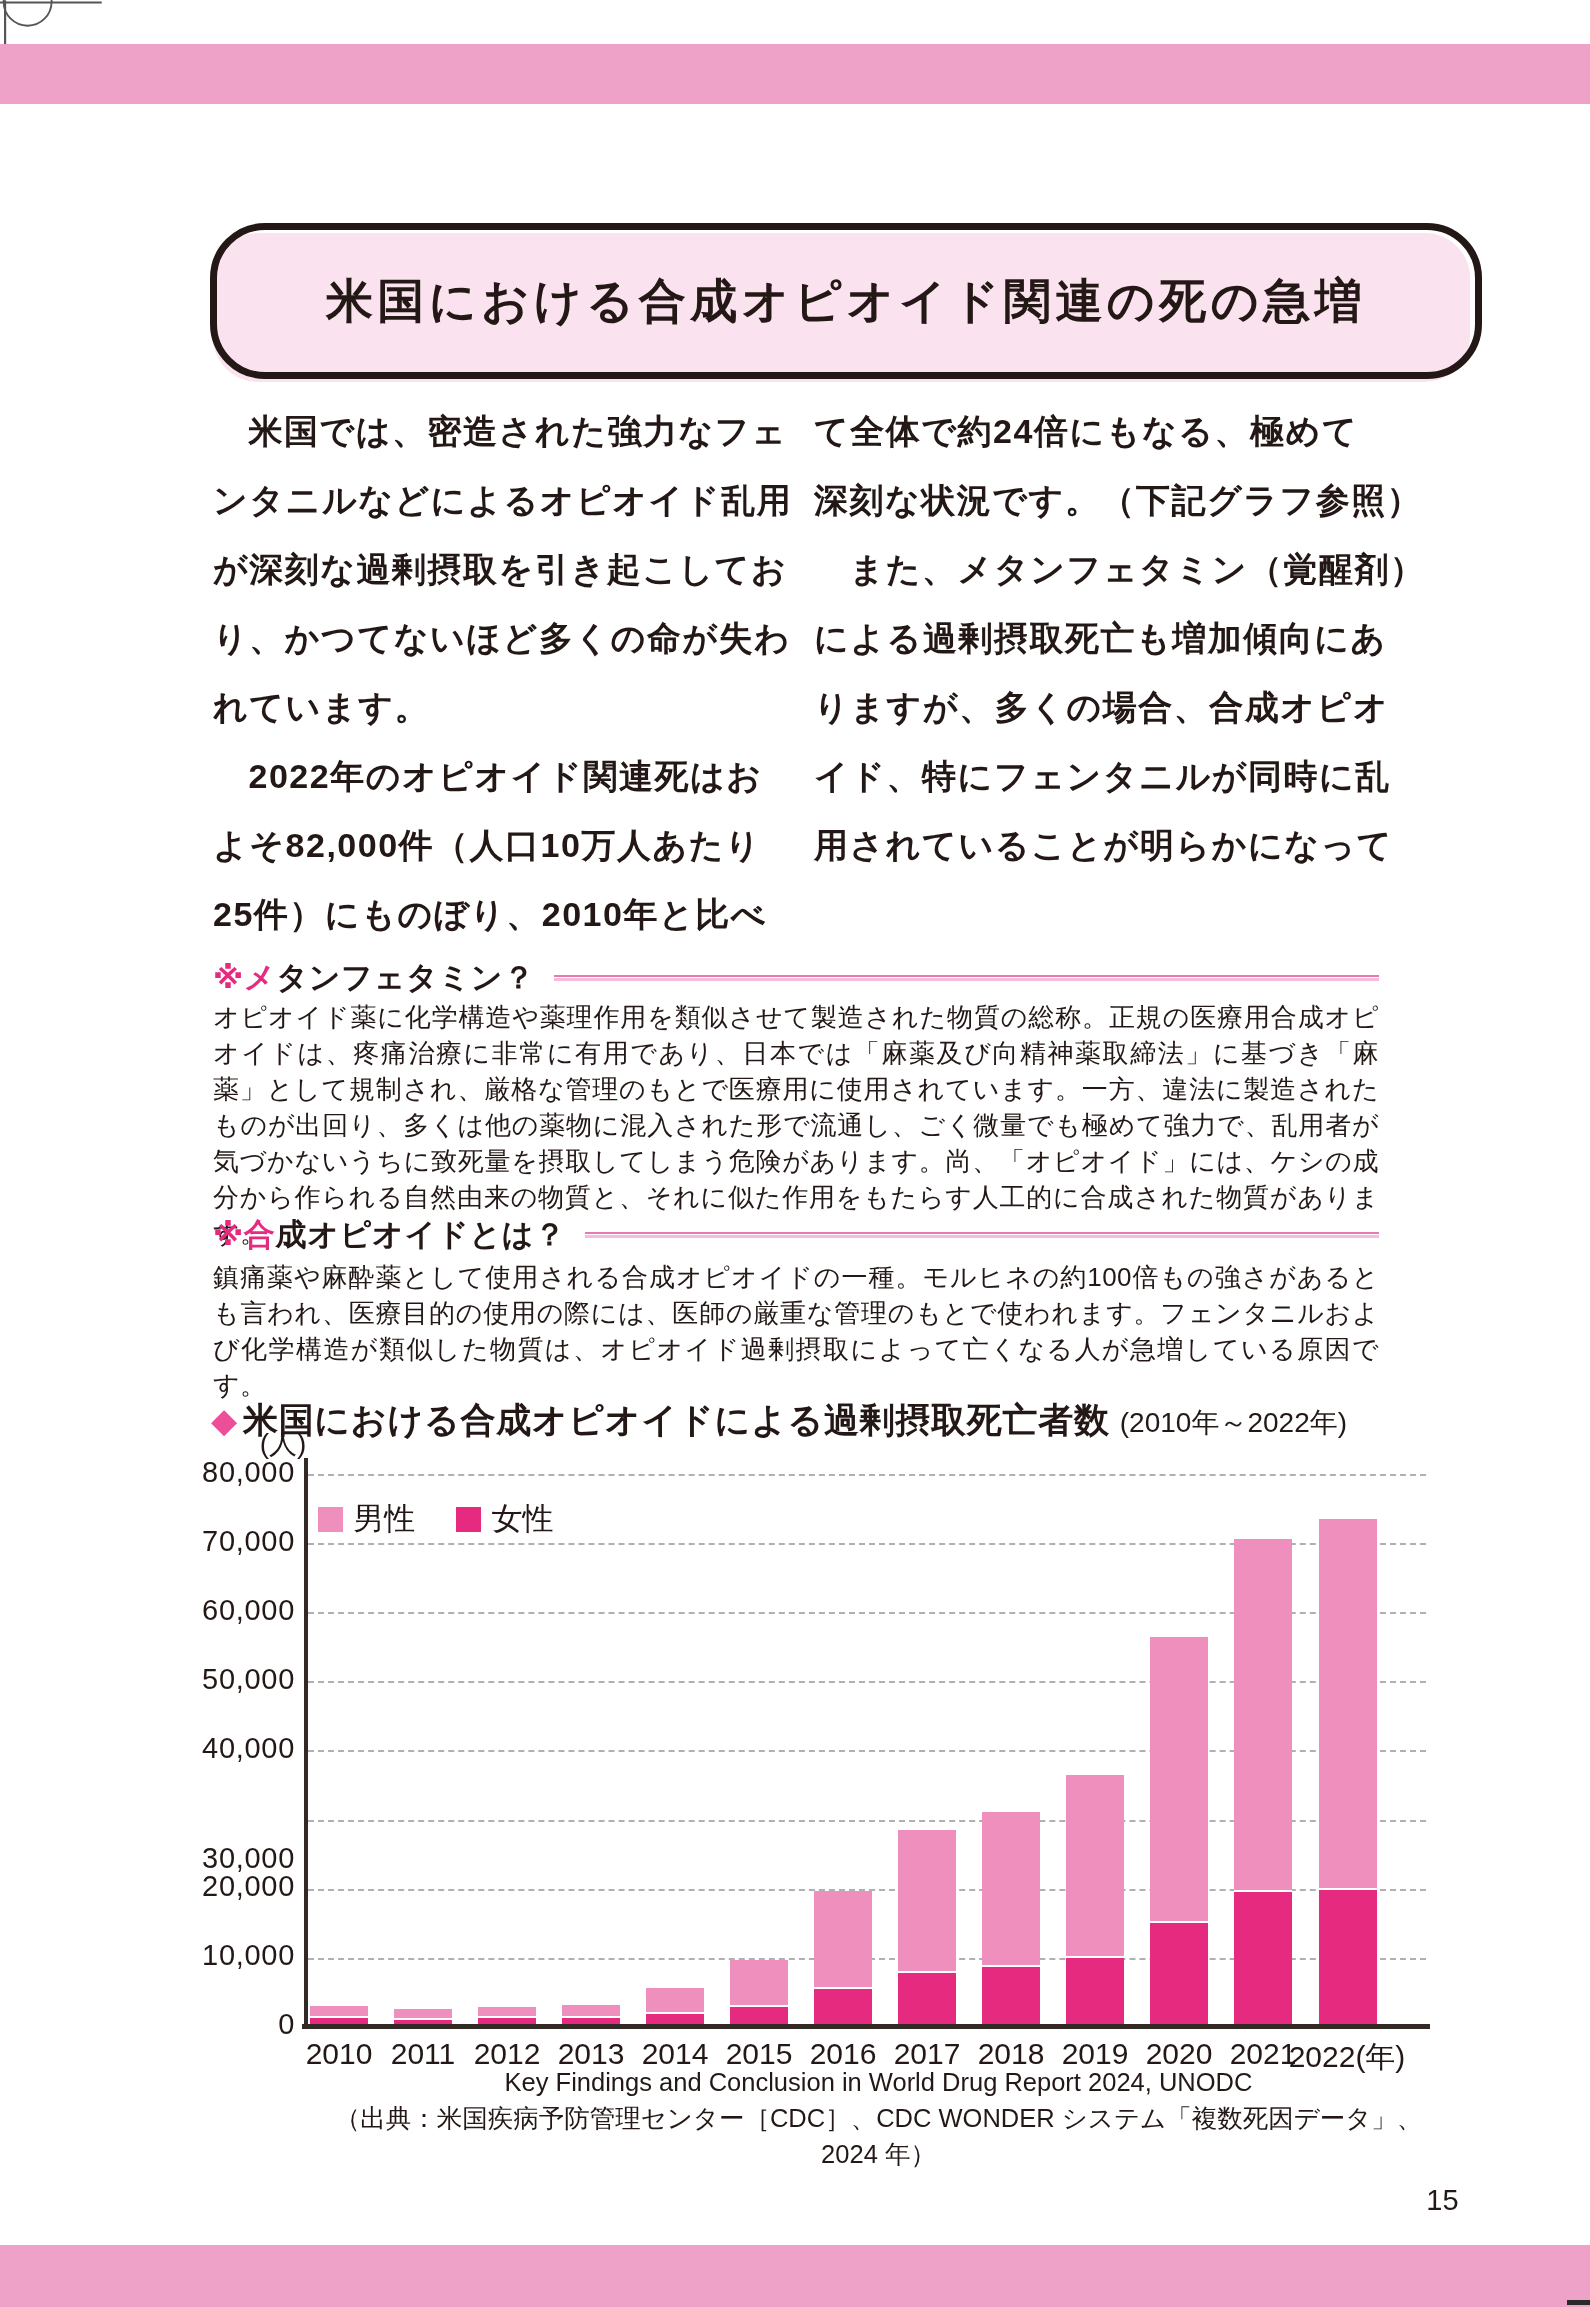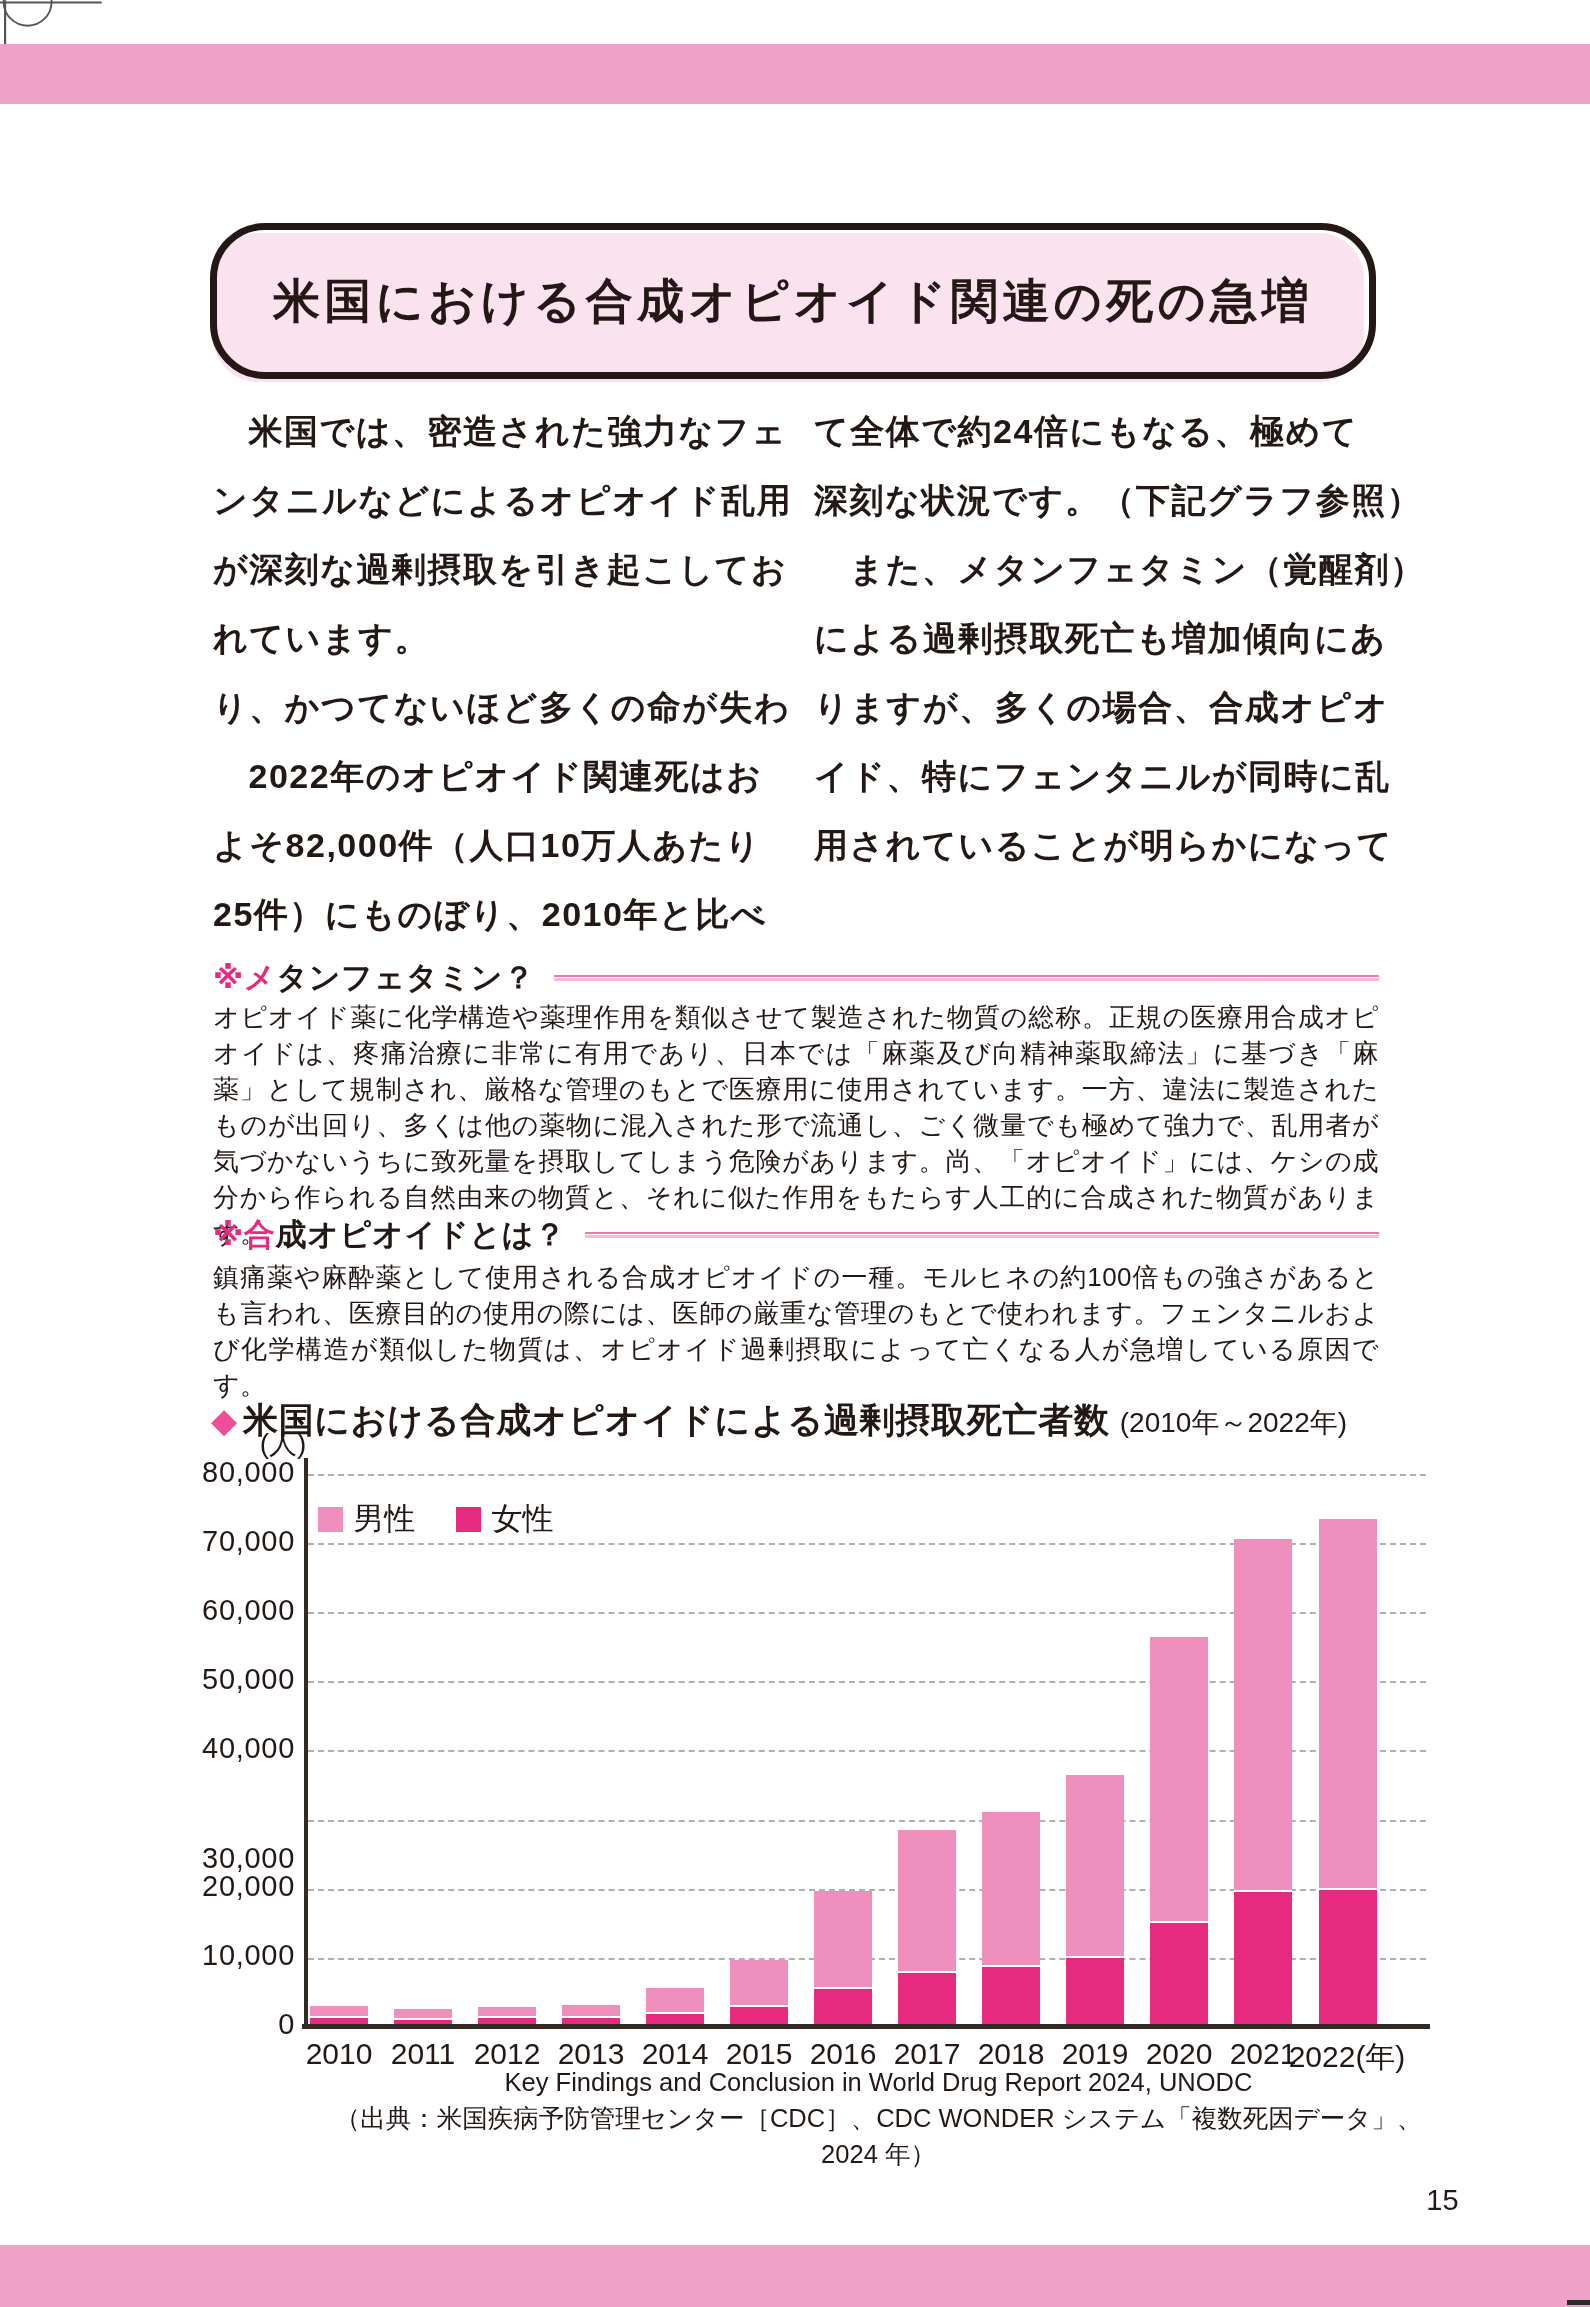--- a/index.html
+++ b/index.html
@@ -14,21 +14,21 @@
     position:relative; width:1590px; height:2307px; background:#fff;
     font-family:"Liberation Sans","DejaVu Sans",sans-serif; color:var(--c-text);
     overflow:hidden; margin:0 auto;
   }
   .band{position:absolute;left:0;width:1590px;background:var(--c-band);}
   .band.top{top:44px;height:60px;}
   .band.bottom{top:2245px;height:62px;}
   .trim-mark{position:absolute;left:0;top:0;}
   .corner-mark{position:absolute;left:1567px;top:2300px;width:23px;height:5.1px;background:#2a2a2a;}
 
-  .title-box{position:absolute;left:210px;top:223px;width:1166px;height:156px;}
+  .title-box{position:absolute;left:210px;top:223px;width:1272px;height:156px;}
   .title-fill{position:absolute;left:2.9px;top:10.2px;right:11.7px;bottom:-2.9px;background:var(--c-title_fill);border-radius:45px;}
   .title-outline{position:absolute;inset:0;border:7.3px solid var(--c-outline);border-radius:55px;}
   .title-text{position:absolute;inset:0;display:flex;align-items:center;justify-content:center;
     font-size:47px;font-weight:900;letter-spacing:4.4px;}
 
   .col{position:absolute;top:397px;width:575px;font-size:34px;font-weight:600;}
   .col .bl{height:69px;line-height:69px;letter-spacing:1.5px;white-space:nowrap;}
   .col.left{left:213px;}
   .col.right{left:814px;}
 
@@ -77,22 +77,22 @@
   <div class="title-box">
     <div class="title-fill"></div>
     <div class="title-outline"></div>
     <div class="title-text">米国における合成オピオイド関連の死の急増</div>
   </div>
 
   <div class="col left">
     <div class="bl">　米国では、密造された強力なフェ</div>
     <div class="bl">ンタニルなどによるオピオイド乱用</div>
     <div class="bl">が深刻な過剰摂取を引き起こしてお</div>
+    <div class="bl">り、かつてないほど多くの命が失わ</div>
     <div class="bl">れています。</div>
-    <div class="bl">り、かつてないほど多くの命が失わ</div>
     <div class="bl">　2022年のオピオイド関連死はお</div>
     <div class="bl">よそ82,000件（人口10万人あたり</div>
     <div class="bl">25件）にものぼり、2010年と比べ</div>
   </div>
 
   <div class="col right">
     <div class="bl">て全体で約24倍にもなる、極めて</div>
     <div class="bl">深刻な状況です。（下記グラフ参照）</div>
     <div class="bl">　また、メタンフェタミン（覚醒剤）</div>
     <div class="bl">による過剰摂取死亡も増加傾向にあ</div>

